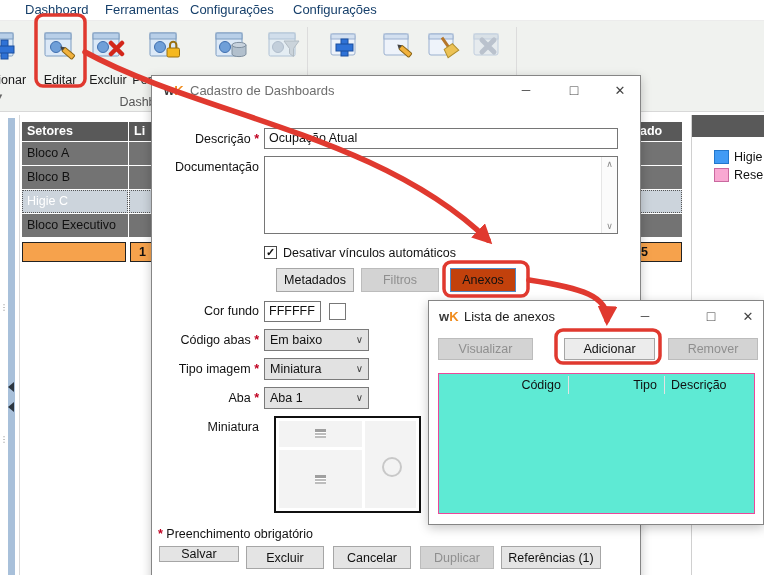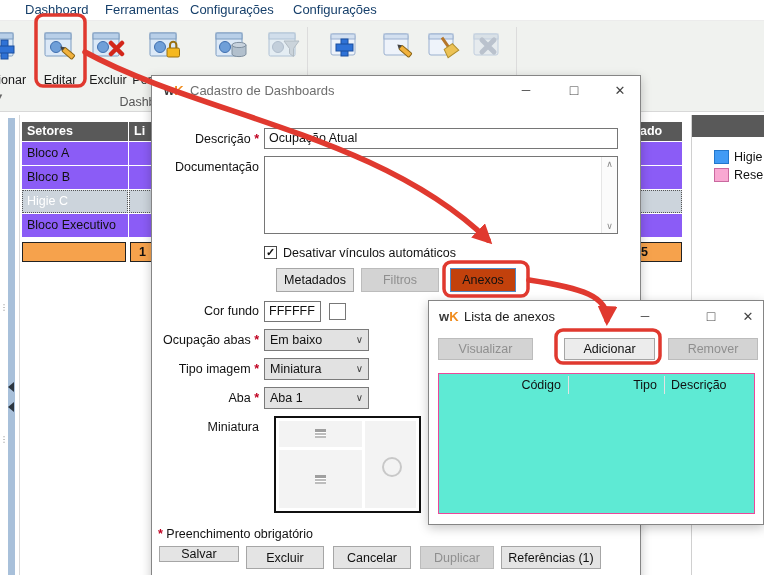--- a/index.html
+++ b/index.html
@@ -17,21 +17,21 @@
   .vsep{position:absolute;top:6px;width:1px;height:92px;background:#dcdcdc}
   .grouplbl{position:absolute;left:10px;top:74px;width:280px;text-align:center;color:#555;font-size:12.5px}
   .ddarrow{position:absolute;left:0;right:0;top:66px;font-size:9px;color:#666}
   
   .strip{left:8px;top:118px;width:7px;height:457px;background:#a8c0da}
   .strip-arrow{position:absolute;width:0;height:0;border-top:5px solid transparent;border-bottom:5px solid transparent;border-right:6px solid #2b3540}
   .edge-dots{position:absolute;left:0;color:#777;font-size:8px;line-height:4px}
   .panel-line{left:19px;top:115px;width:1px;height:460px;background:#d9d9d9}
   
   .th-dark{position:absolute;background:#595959;color:#fff;font-weight:bold;line-height:19px;height:19px;padding-left:5px;box-sizing:border-box;white-space:nowrap;overflow:hidden}
-  .trow{position:absolute;background:#8b5cf6;height:23px;line-height:23px;padding-left:5px;box-sizing:border-box;white-space:nowrap;overflow:hidden}
+  .trow{position:absolute;background:#737373;height:23px;line-height:23px;padding-left:5px;box-sizing:border-box;white-space:nowrap;overflow:hidden}
   .trow.sel{background:#ccd4dc;color:#fff;outline:1px dotted #555;outline-offset:-1px}
   .ocell{position:absolute;background:#f6a24c;border:1px solid #222;height:20px;line-height:18px;box-sizing:border-box;font-weight:bold}
   
   .legend-swatch{position:absolute;width:15px;height:14px;box-sizing:border-box}
   .legend-label{position:absolute;font-size:12.5px;white-space:nowrap}
   
   .dlg{position:absolute;background:#fff;border:1px solid #858585;box-shadow:0 3px 10px rgba(0,0,0,.22)}
   .dlg-title{position:absolute;font-size:13px;white-space:nowrap}
   .logo-w{font-weight:bold;color:#3a3a3a;font-size:13px}
   .logo-k{font-weight:bold;color:#f08c1e;font-size:13px}
@@ -252,21 +252,21 @@
 
   <div class="btn" style="left:124px;top:192px;width:78px;height:24px">Metadados</div>
   <div class="btn disabled" style="left:209px;top:192px;width:78px;height:24px">Filtros</div>
   <div class="btn focusblue" style="left:298px;top:192px;width:66px;height:24px;background:#c2410c">Anexos</div>
 
   <div class="flabel" style="left:2px;top:228px">Cor fundo</div>
   <div class="tinput" style="left:112px;top:225px;width:57px;height:21px">FFFFFF</div>
   <div class="swatch" style="left:177px;top:227px;width:17px;height:17px"></div>
 
   <div class="flabel" style="left:2px;top:257px">
-    <span>Ocupação abas</span> <span class="req">*</span>
+    <span>Código abas</span> <span class="req">*</span>
   </div>
   <div class="combo" style="left:112px;top:253px">
     <span>Em baixo</span>
     <span class="ca">∨</span>
   </div>
 
   <div class="flabel" style="left:2px;top:286px">
     <span>Tipo imagem</span> <span class="req">*</span>
   </div>
   <div class="combo" style="left:112px;top:282px">

